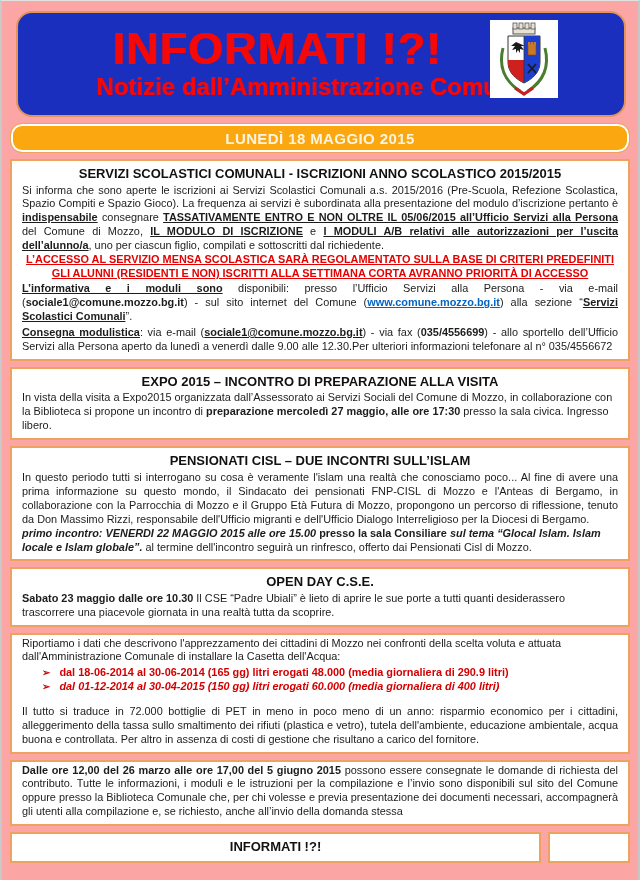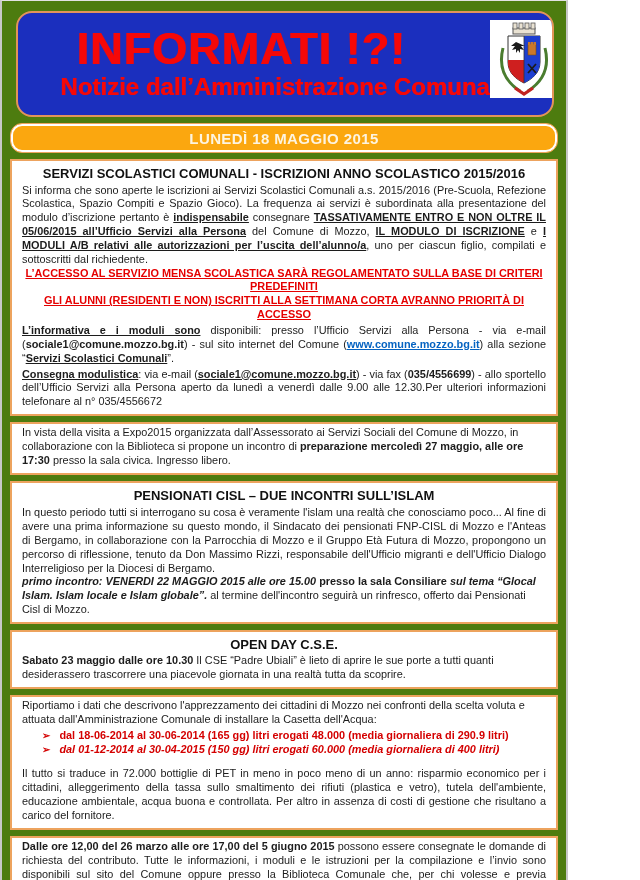--- a/index.html
+++ b/index.html
@@ -1,17 +1,17 @@
 <!DOCTYPE html>
 <html><head>
 <meta charset="utf-8">
 <style>
   html,body{margin:0;padding:0;background:#ffffff;}
   .page{
-    position:relative;width:568px;height:880px;overflow:hidden;background:#4d7c0f;
+    position:relative;width:640px;height:880px;overflow:hidden;background:#fca5a5;
     border-left:2px solid #c9c9c9;border-right:2px solid #c6c6c6;border-top:1px solid #e2e2e2;
     box-sizing:border-box;font-family:"Liberation Sans",sans-serif;color:#1c1c1c;
   }
   
   .header{
     position:relative;margin:10px 12px 0 14px;height:106px;
     background:#1b2fbe;border:2px solid #e2945a;border-radius:16px;
     box-sizing:border-box;text-align:center;overflow:hidden;
   }
   .h-title{
@@ -103,29 +103,30 @@
         <path d="M25 68 l9 6 l9 -6" stroke="#c22222" stroke-width="3.2" fill="none"></path>
       </svg>
     </div>
   </div>
 
   <div class="datebar">
     <span>LUNEDÌ 18 MAGGIO 2015</span>
   </div>
 
   <section class="box">
-    <h2>SERVIZI SCOLASTICI COMUNALI - ISCRIZIONI ANNO SCOLASTICO 2015/2016</h2>
+    <h2>SERVIZI SCOLASTICI COMUNALI - ISCRIZIONI ANNO SCOLASTICO 2015/2015</h2>
     <p class="just"><span>Si informa che sono aperte le iscrizioni ai Servizi Scolastici Comunali a.s. 2015/2016 (Pre-Scuola, Refezione Scolastica, Spazio Compiti e Spazio Gioco). La frequenza ai servizi è subordinata alla presentazione del modulo d’iscrizione pertanto è </span><span style="font-weight: bold; text-decoration: underline;">indispensabile</span><span> consegnare </span><span style="font-weight: bold; text-decoration: underline;">TASSATIVAMENTE ENTRO E NON OLTRE IL 05/06/2015 all’Ufficio Servizi alla Persona</span><span> del Comune di Mozzo, </span><span style="font-weight: bold; text-decoration: underline;">IL MODULO DI ISCRIZIONE</span><span> e </span><span style="font-weight: bold; text-decoration: underline;">I MODULI A/B relativi alle autorizzazioni per l’uscita dell’alunno/a</span><span>, uno per ciascun figlio, compilati e sottoscritti dal richiedente.</span></p>
     <p class="center"><span style="font-weight: bold; text-decoration: underline; color: rgb(229, 0, 0);">L’ACCESSO AL SERVIZIO MENSA SCOLASTICA SARÀ REGOLAMENTATO SULLA BASE DI CRITERI PREDEFINITI</span></p>
     <p class="center"><span style="font-weight: bold; text-decoration: underline; color: rgb(229, 0, 0);">GLI ALUNNI (RESIDENTI E NON) ISCRITTI ALLA SETTIMANA CORTA AVRANNO PRIORITÀ DI ACCESSO</span></p>
     <p class="just mt1"><span style="font-weight: bold; text-decoration: underline;">L’informativa e i moduli sono</span><span> disponibili: presso l’Ufficio Servizi alla Persona - via e-mail (</span><span style="font-weight: bold;">sociale1@comune.mozzo.bg.it</span><span>)  -  sul sito internet del Comune (</span><span class="lnk" style="font-weight: bold; text-decoration: underline;">www.comune.mozzo.bg.it</span><span>) alla sezione “</span><span style="font-weight: bold; text-decoration: underline;">Servizi Scolastici Comunali</span><span>”.</span></p>
     <p class="just mt1"><span style="font-weight: bold; text-decoration: underline;">Consegna modulistica</span><span>: via e-mail (</span><span style="font-weight: bold; text-decoration: underline;">sociale1@comune.mozzo.bg.it</span><span>) - via fax (</span><span style="font-weight: bold;">035/4556699</span><span>)  - allo sportello dell’Ufficio Servizi alla Persona aperto da lunedì a venerdì dalle 9.00 alle 12.30.Per ulteriori informazioni telefonare al n° 035/4556672</span></p>
   </section>
 
   <section class="box">
+    <h2>EXPO 2015 – INCONTRO DI PREPARAZIONE ALLA VISITA</h2>
     <p><span>In vista della visita a Expo2015 organizzata dall’Assessorato ai Servizi Sociali del Comune di Mozzo, in collaborazione con la Biblioteca si propone un incontro di </span><span style="font-weight: bold;">preparazione mercoledì 27 maggio, alle ore 17:30</span><span> presso la sala civica. Ingresso libero.</span></p>
   </section>
 
   <section class="box">
     <h2>PENSIONATI CISL – DUE INCONTRI SULL’ISLAM</h2>
     <p class="just mt1"><span>In questo periodo tutti si interrogano su cosa è veramente l'islam una realtà che conosciamo poco... Al fine di avere una prima informazione su questo mondo, il Sindacato dei pensionati FNP-CISL di Mozzo e l'Anteas di Bergamo, in collaborazione con la Parrocchia di Mozzo e il Gruppo Età Futura di Mozzo, propongono un percorso di riflessione, tenuto da Don Massimo Rizzi, responsabile dell'Ufficio migranti e dell'Ufficio Dialogo Interreligioso per la Diocesi di Bergamo.</span></p>
     <p><span style="font-weight: bold; font-style: italic;">primo incontro: VENERDI 22 MAGGIO 2015 alle ore 15.00 </span><span style="font-weight: bold;">presso la sala Consiliare </span><span style="font-weight: bold; font-style: italic;">sul tema “Glocal Islam. Islam locale e Islam globale”.</span><span> al termine dell'incontro seguirà un rinfresco, offerto dai Pensionati Cisl di Mozzo.</span></p>
   </section>
 
   <section class="box">

